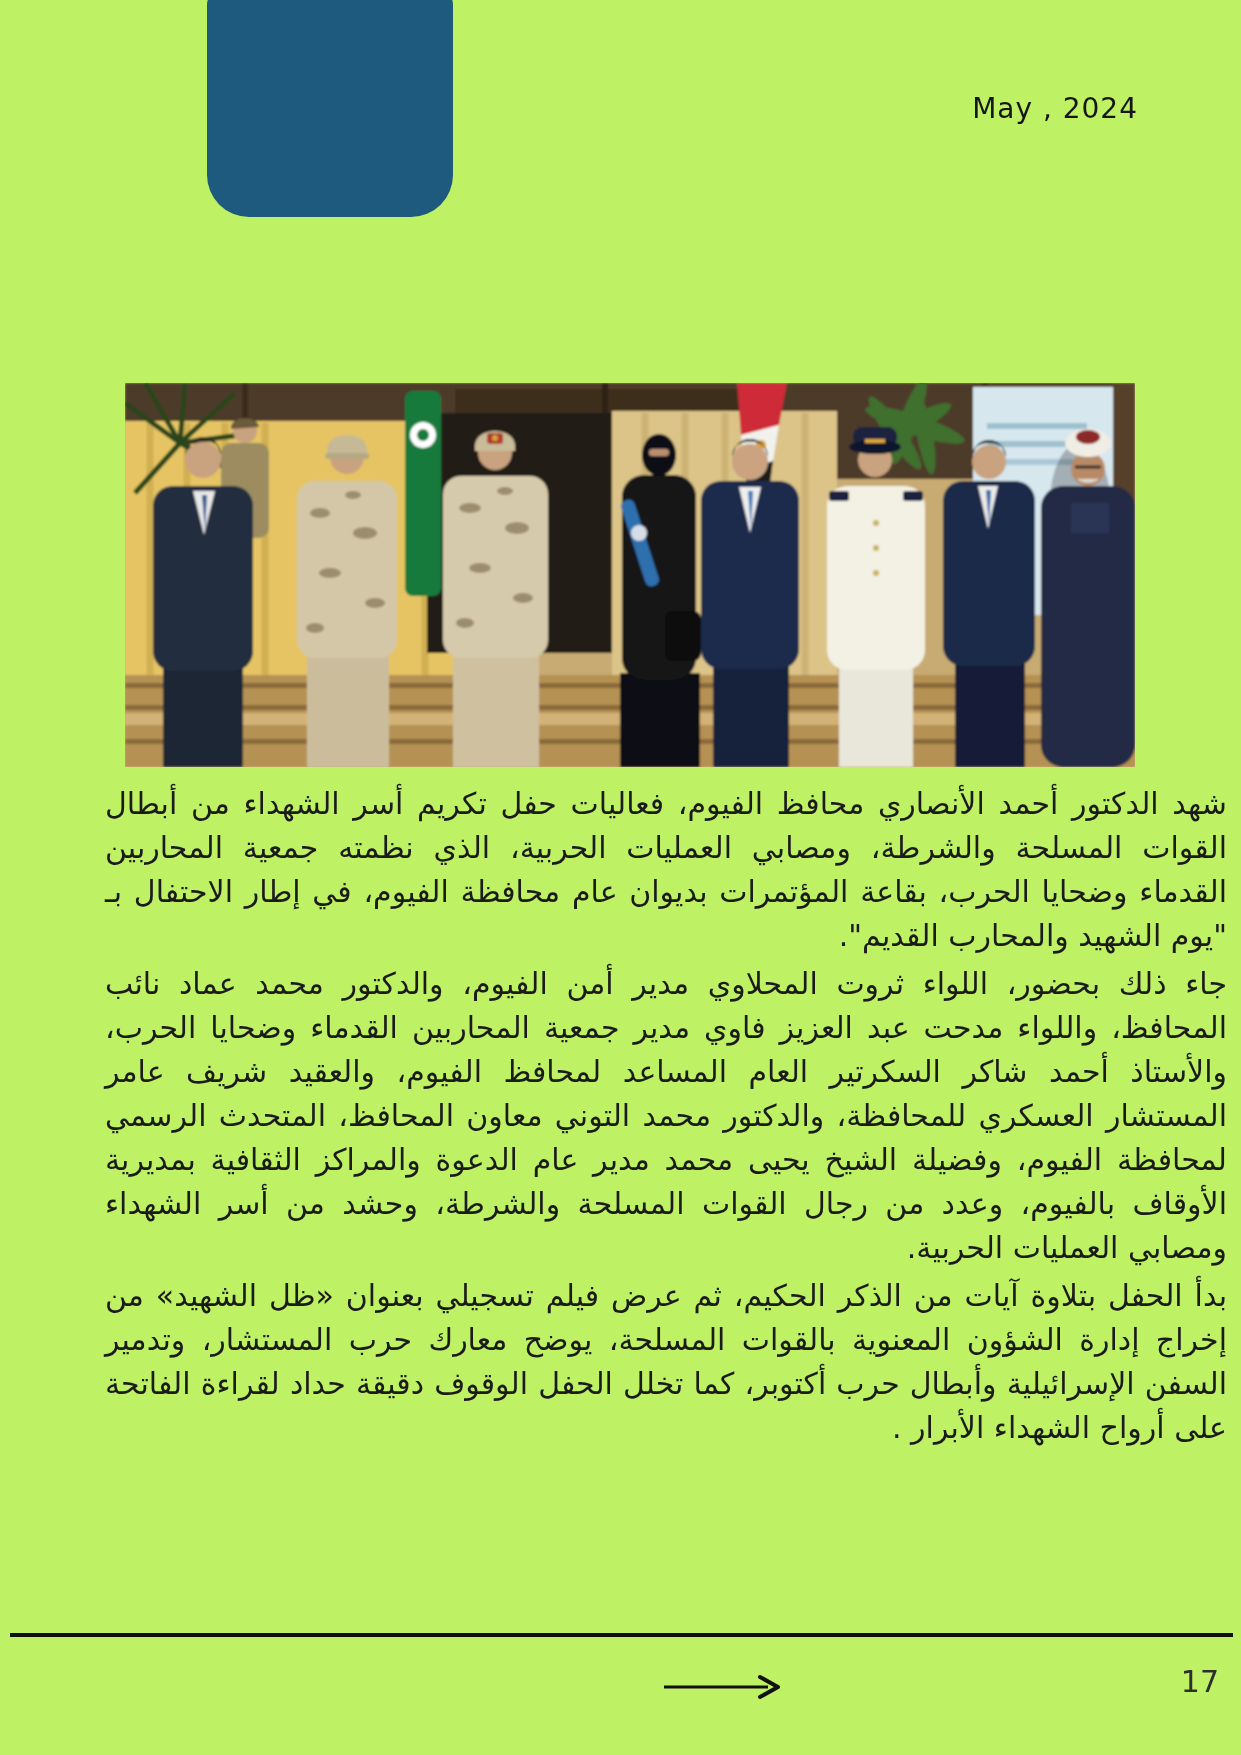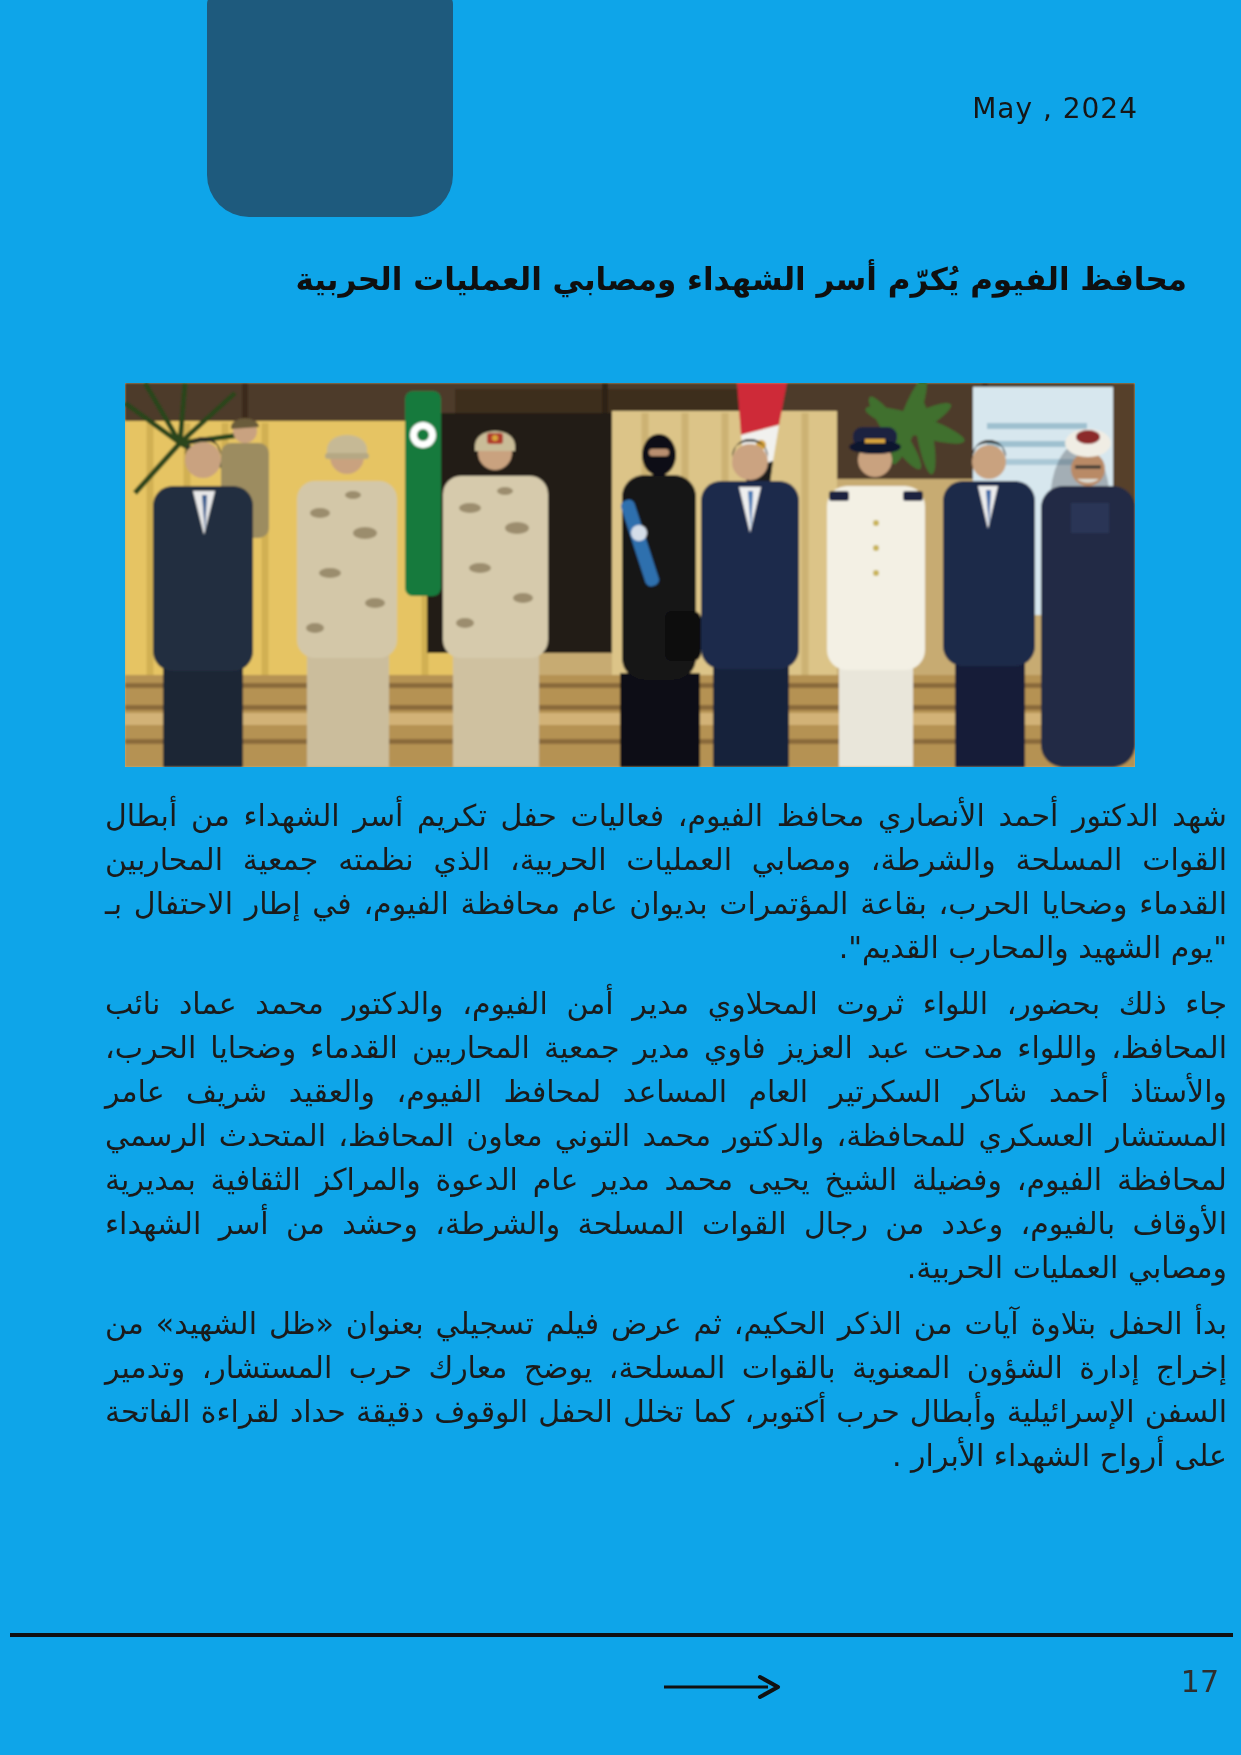--- a/index.html
+++ b/index.html
@@ -1,21 +1,21 @@
 <!DOCTYPE html>
 <html lang="ar"><head>
 <meta charset="utf-8">
 <style>
   html,body{margin:0;padding:0;}
   body{
     width:1241px;height:1755px;position:relative;overflow:hidden;
     background:#ffffff;
     font-family:"DejaVu Sans","Liberation Sans",sans-serif;
   }
-  .page{position:absolute;inset:0;background:#0ea5e9;}
+  .page{position:absolute;inset:0;background:#bef264;}
 
   
   .accent-tab{
     position:absolute;left:207px;top:-6px;width:246px;height:223px;
     background:#1e5a7d;border-radius:10px 10px 42px 42px;
   }
 
   
   .issue-date{
     position:absolute;top:92px;right:103px;
@@ -38,21 +38,21 @@
   }
   .photo svg{display:block;width:100%;height:100%;}
 
   
   .article-body{
     position:absolute;left:105px;right:14px;top:782px;
     direction:rtl;
     font-size:30px;line-height:44px;color:#1b1b1b;
     text-align:justify;
   }
-  .article-body p{margin:12px 0 4px 0;}
+  .article-body p{margin:0 0 4px 0;}
 
   
   .footer-rule{
     position:absolute;left:10px;right:8px;top:1633px;height:4px;
     background:#101010;border:none;margin:0;
   }
   .next-arrow{
     position:absolute;left:660px;top:1674px;width:132px;height:26px;
   }
   .page-number{
@@ -62,21 +62,20 @@
 </style>
 </head>
 <body>
 
 <div class="page">
 
   <div class="accent-tab"></div>
 
   <div class="issue-date">May , 2024</div>
 
-  <h1 class="headline" dir="rtl">محافظ الفيوم يُكرّم أسر الشهداء ومصابي العمليات الحربية</h1>
 
   <figure class="photo" aria-label="صورة جماعية لمحافظ الفيوم مع قيادات عسكرية وأمنية ودينية وإحدى أسر الشهداء داخل قاعة المؤتمرات">
     <svg viewBox="0 0 1010 384" preserveAspectRatio="none">
       <defs>
         <filter id="soft" x="-2%" y="-2%" width="104%" height="104%">
           <feGaussianBlur stdDeviation="1.1"></feGaussianBlur>
         </filter>
       </defs>
       <g filter="url(#soft)">
 

